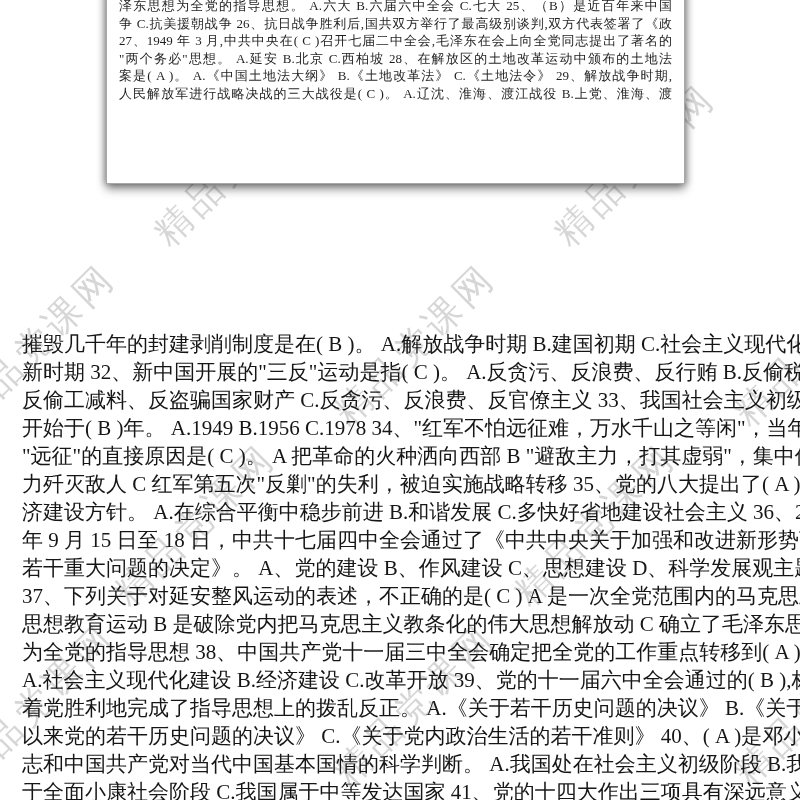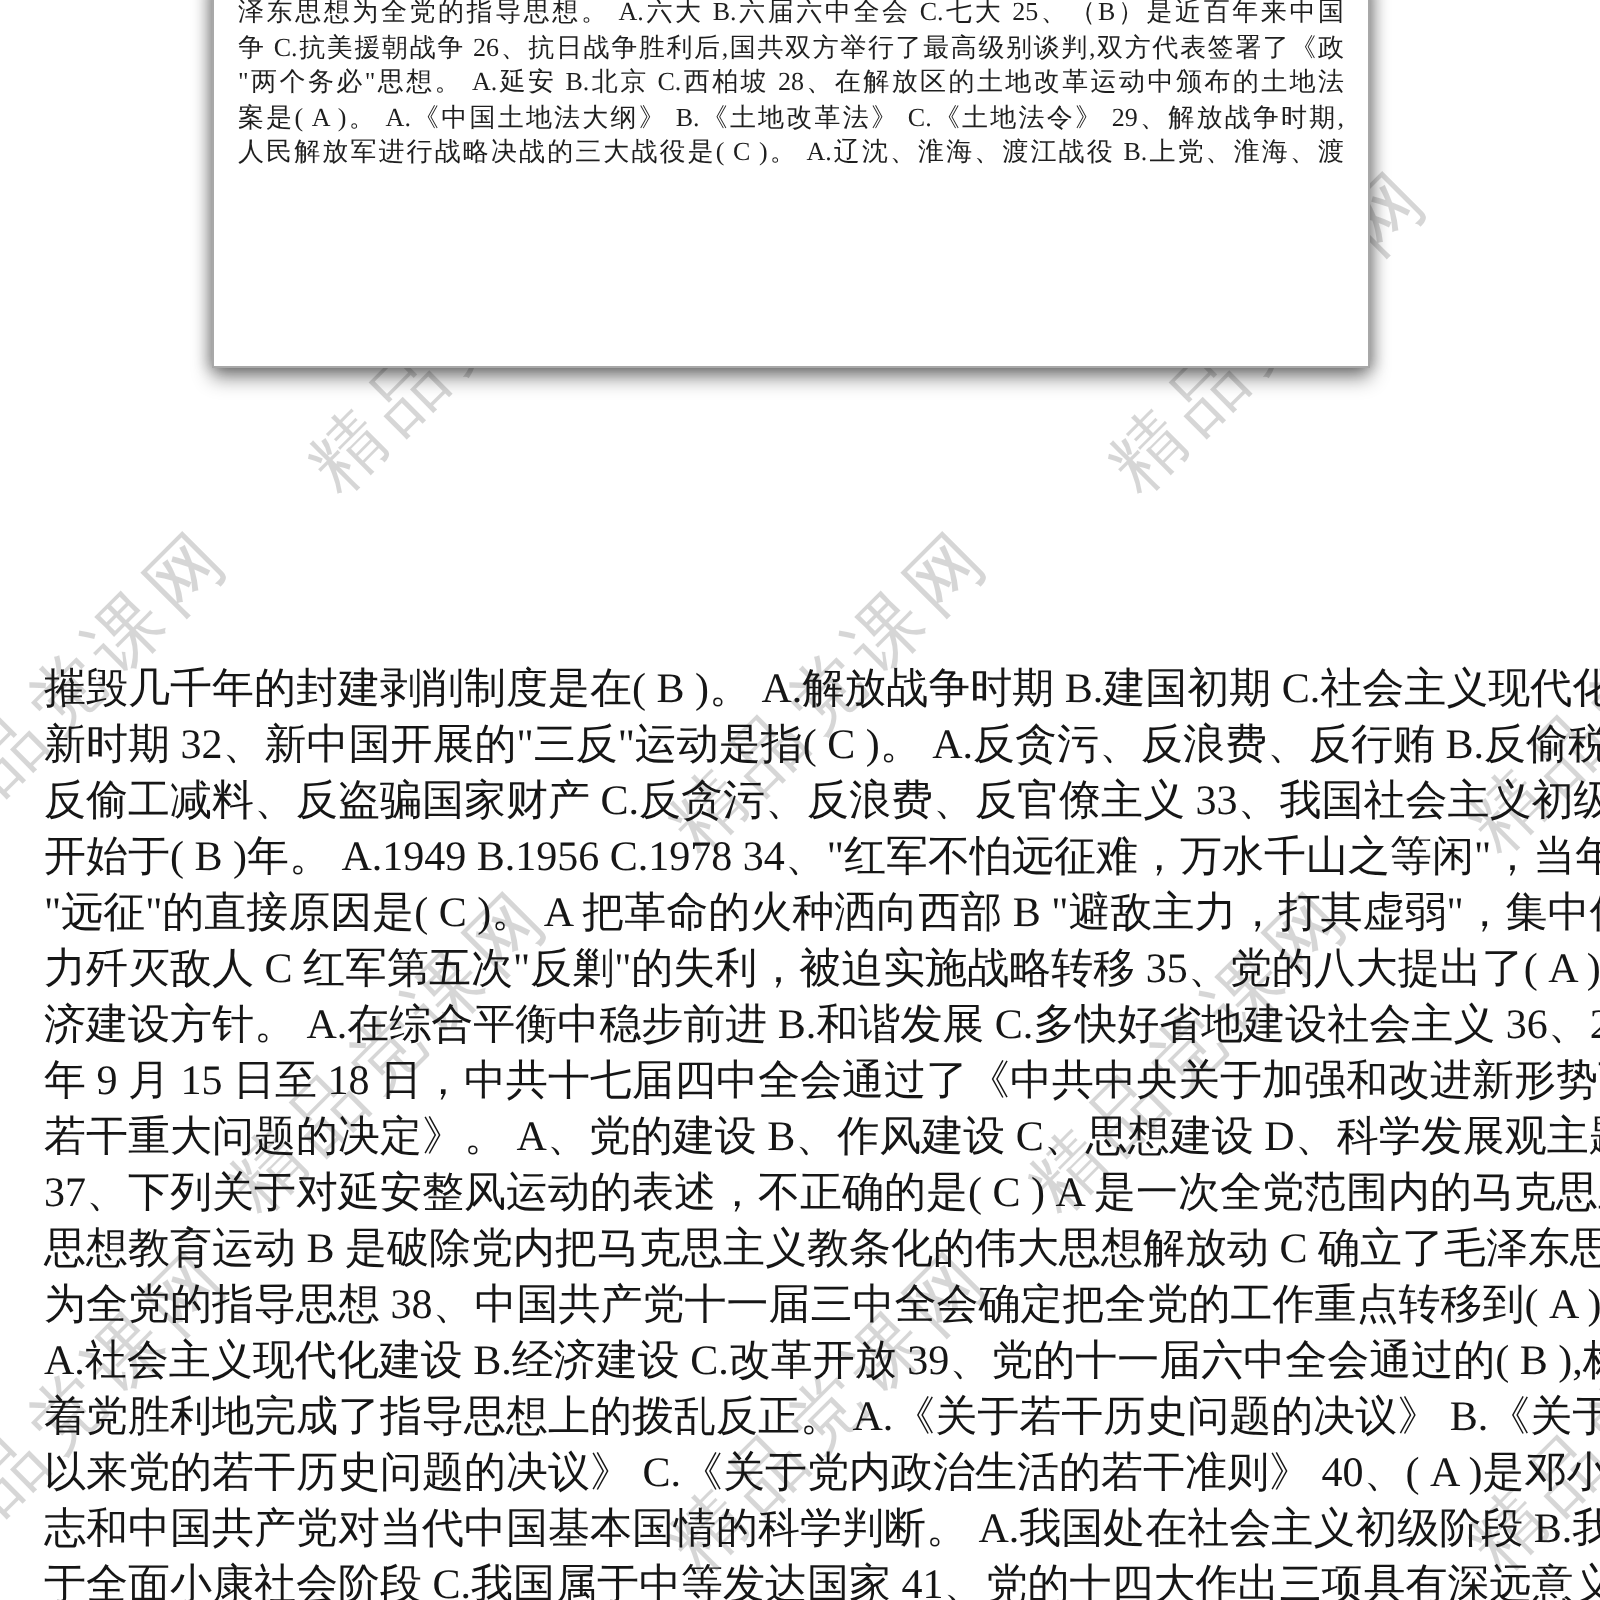--- a/index.html
+++ b/index.html
@@ -83,20 +83,21 @@
       <div class="wm" style="left: 90px; top: 500px; color: rgba(0, 0, 0, 0.16);">精品党课网</div>
       <div class="wm" style="left: 490px; top: 500px; color: rgba(0, 0, 0, 0.16);">精品党课网</div>
       <div class="wm" style="left: -70px; top: 680px; color: rgba(0, 0, 0, 0.16);">精品党课网</div>
       <div class="wm" style="left: 310px; top: 680px; color: rgba(0, 0, 0, 0.16);">精品党课网</div>
       <div class="wm" style="left: 710px; top: 680px; color: rgba(0, 0, 0, 0.16);">精品党课网</div>
     </div>
 
   <div id="page1-preview">
       <div class="preview-line">泽东思想为全党的指导思想。 A.六大 B.六届六中全会 C.七大 25、（B）是近百年来中国</div>
       <div class="preview-line">争 C.抗美援朝战争 26、抗日战争胜利后,国共双方举行了最高级别谈判,双方代表签署了《政</div>
+      <div class="preview-line">27、1949 年 3 月,中共中央在( C )召开七届二中全会,毛泽东在会上向全党同志提出了著名的</div>
       <div class="preview-line">"两个务必"思想。 A.延安 B.北京 C.西柏坡 28、在解放区的土地改革运动中颁布的土地法</div>
       <div class="preview-line">案是( A )。 A.《中国土地法大纲》 B.《土地改革法》 C.《土地法令》 29、解放战争时期,</div>
       <div class="preview-line">人民解放军进行战略决战的三大战役是( C )。 A.辽沈、淮海、渡江战役 B.上党、淮海、渡</div>
     </div>
 
   <div id="page2-text">
       <div class="doc-line">摧毁几千年的封建剥削制度是在( B )。  A.解放战争时期 B.建国初期 C.社会主义现代化建设</div>
       <div class="doc-line">新时期 32、新中国开展的"三反"运动是指( C )。 A.反贪污、反浪费、反行贿 B.反偷税漏税、</div>
       <div class="doc-line">反偷工减料、反盗骗国家财产 C.反贪污、反浪费、反官僚主义 33、我国社会主义初级阶段</div>
       <div class="doc-line">开始于( B )年。 A.1949 B.1956 C.1978 34、"红军不怕远征难，万水千山之等闲"，当年红军</div>

